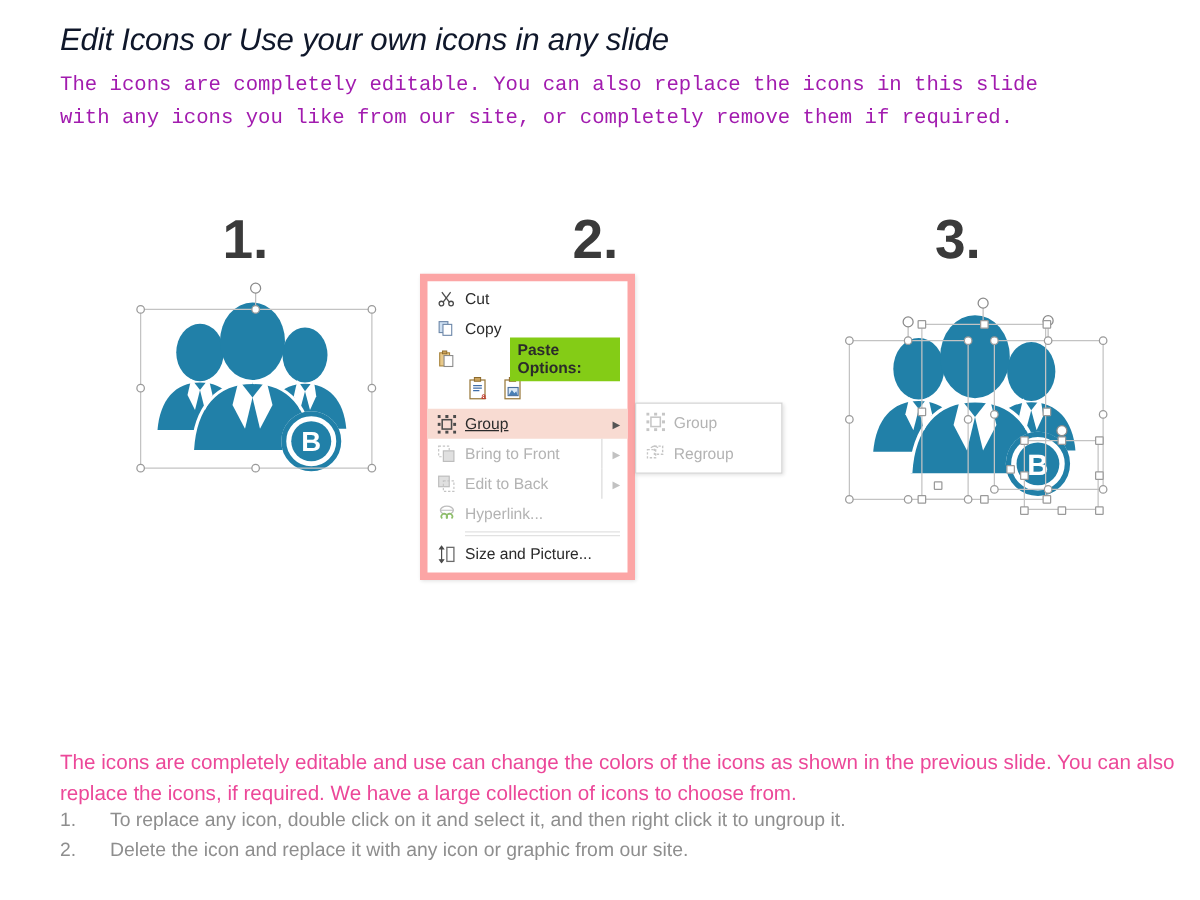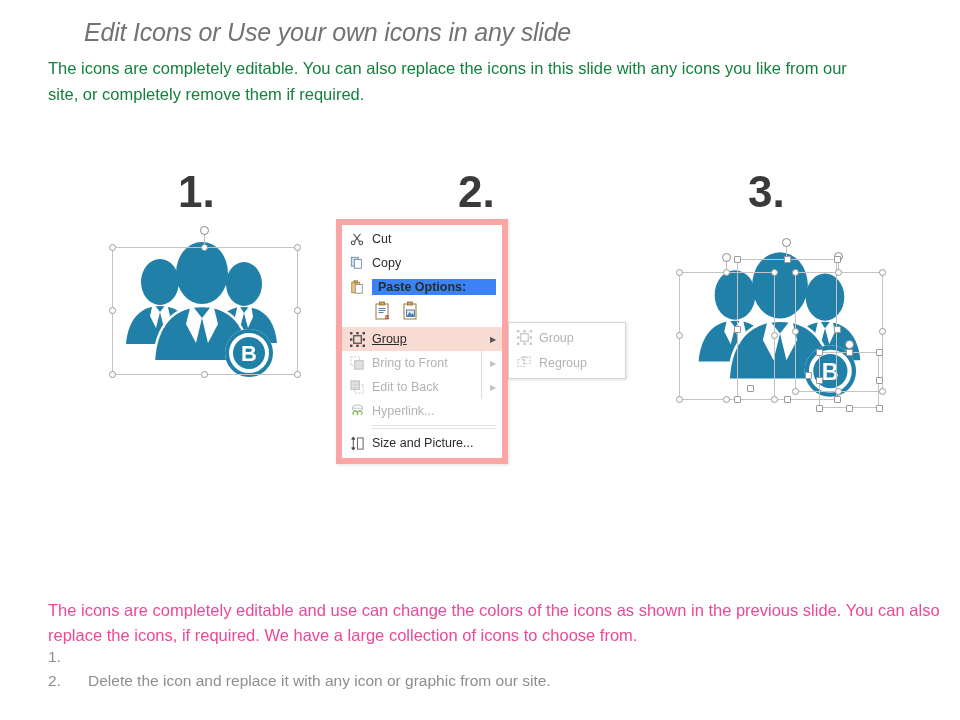--- a/index.html
+++ b/index.html
@@ -15,32 +15,32 @@
     width: 960px; height: 720px;
     background: #ffffff;
   }
 
   
   .title {
     position: absolute;
     left: 48px; top: 18px;
     font-size: 25px;
     font-style: italic;
-    color: #737373;
+    color: #0f172a;
     letter-spacing: -0.2px;
     white-space: nowrap;
-    margin-left: 36px;
   }
   .subtitle {
     position: absolute;
     left: 48px; top: 55px;
     width: 830px;
     font-size: 16.5px;
-    color: #15803d;
+    color: #a21caf;
     line-height: 26px;
+    font-family: Liberation Mono, monospace;
   }
 
   
   .step-num {
     position: absolute;
     font-size: 44px;
     font-weight: bold;
     color: #3a3a3a;
     line-height: 1;
   }
@@ -117,25 +117,26 @@
     width: 18px; min-width: 18px;
     display: flex; align-items: center; justify-content: center;
     font-size: 8px; color: #555;
   }
   .mi.disabled { color: #b3b3b3; }
   .mi.disabled .mi-arrow { color: #c2c2c2; }
   .mi.highlight { background: #f8dbd2; }
   .mi.header-row { font-weight: bold; }
   .mi.header-row .mi-label-box {
     flex: 1;
-    background: #3b82f6;
-    height: 16px;
+    background: #84cc16;
+    height: 35px;
     display: flex; align-items: center;
     padding-left: 6px;
     margin-right: 6px;
+    margin-left: 36px;
   }
   .mi-sep-line {
     position: absolute;
     right: 6px; top: 0; bottom: 0;
     width: 1px; background: #dcdcdc;
   }
   .paste-row {
     display: flex; align-items: center;
     height: 28px;
     padding-left: 32px;
@@ -496,20 +497,21 @@
       <span class="mi-label">Regroup</span>
     </div>
 
   </div>
 
   <div class="bottom-para">The icons are completely editable and use can change the colors of the icons as shown in the previous slide. You can also replace the icons, if required. We have a large collection of icons to choose from.</div>
 
   <div class="bottom-list">
     <div class="bl-row">
       <span class="bl-num">1.</span>
+      <span>To replace any icon, double click on it and select it, and then right click it to ungroup it.</span>
     </div>
     <div class="bl-row">
       <span class="bl-num">2.</span>
       <span>Delete the icon and replace it with any icon or graphic from our site.</span>
     </div>
   </div>
 
 </div>
 
 </body></html>

